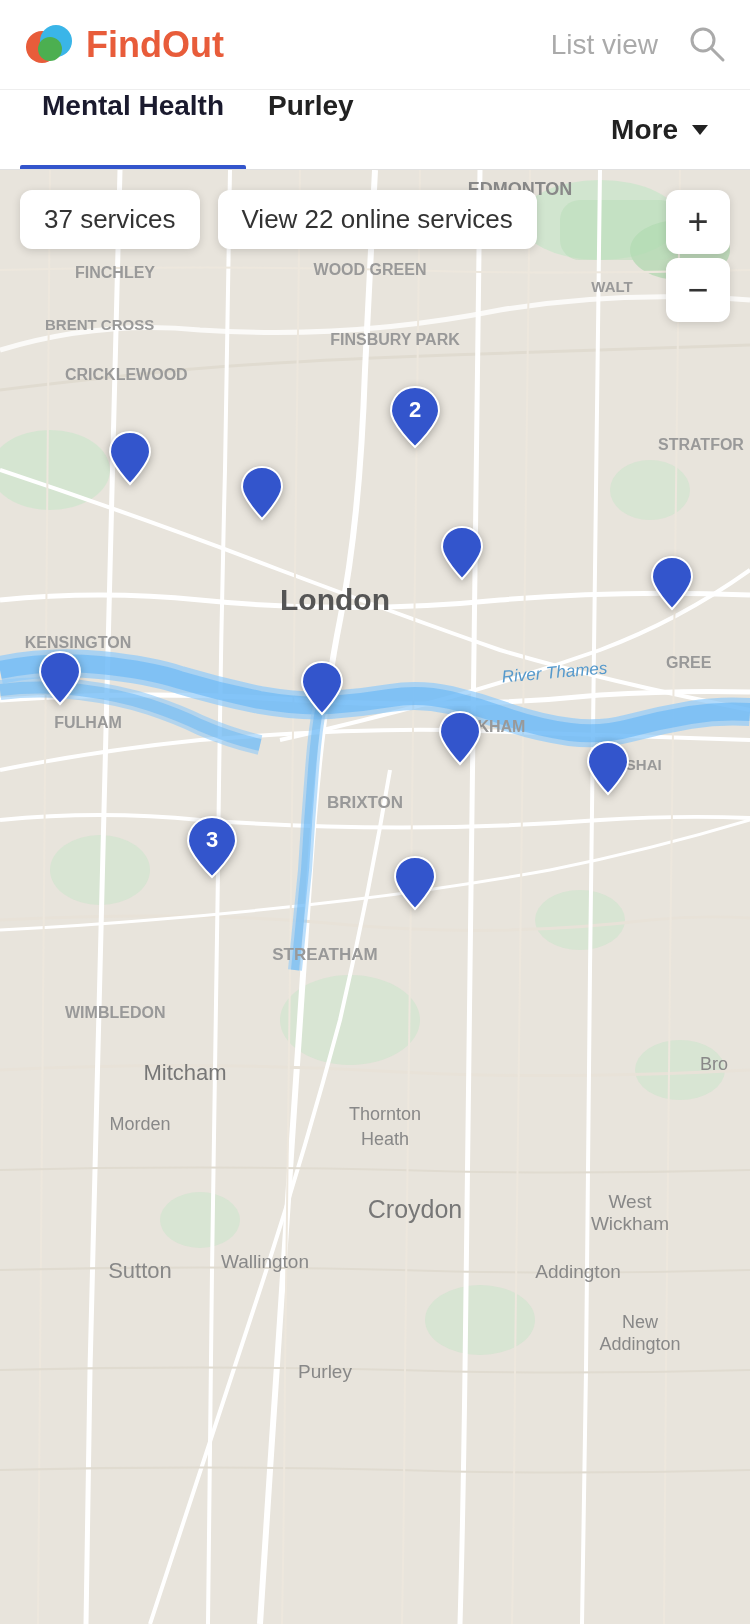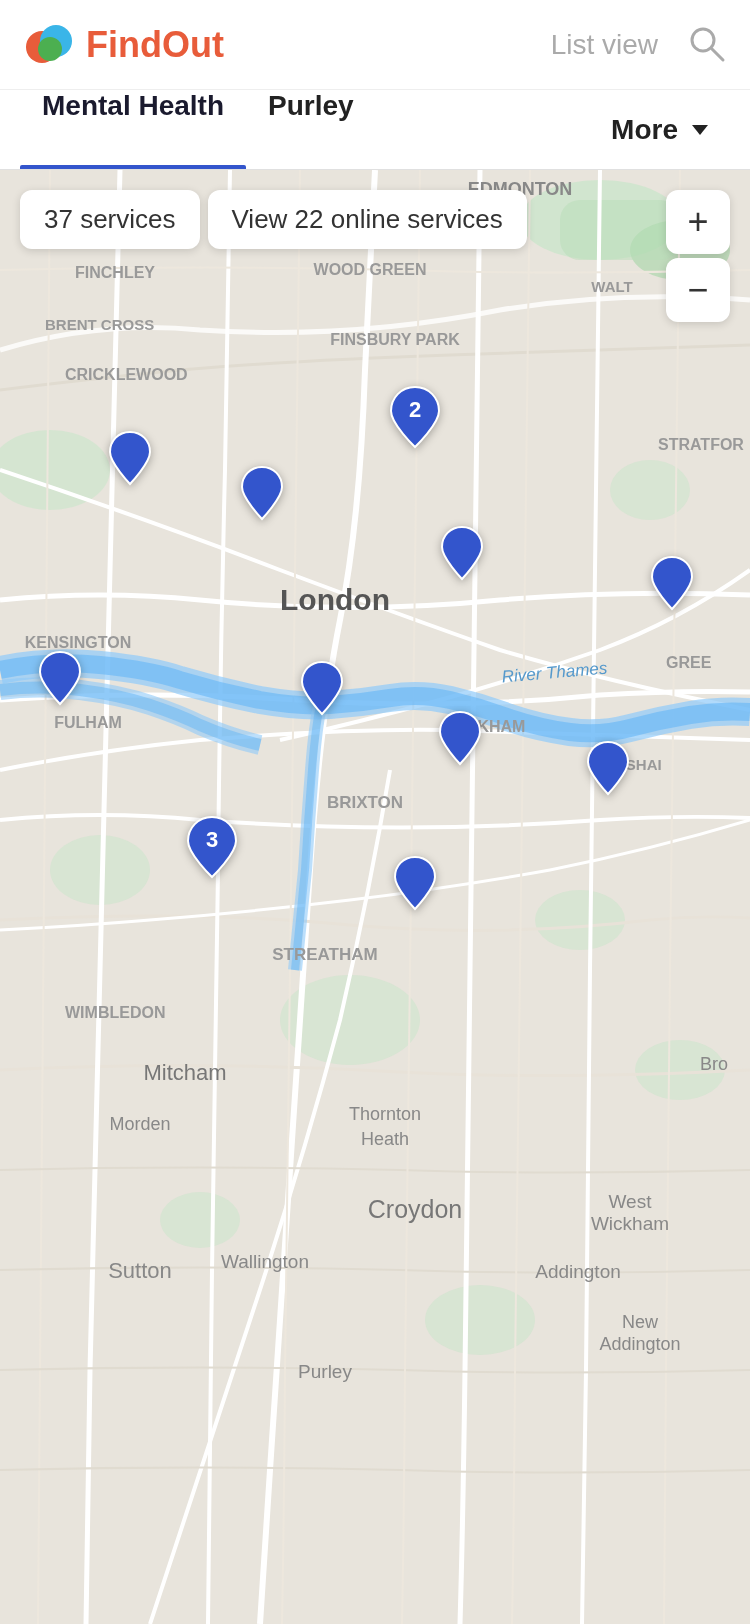--- a/index.html
+++ b/index.html
@@ -113,21 +113,21 @@
     }
 
     
     .map-controls {
       position: absolute;
       top: 20px;
       left: 20px;
       right: 32px;
       display: flex;
       align-items: center;
-      gap: 8px;
+      gap: 18px;
       z-index: 10;
     }
     .services-badge {
       background: #fff;
       border-radius: 12px;
       padding: 14px 24px;
       font-size: 26px;
       font-weight: 500;
       color: #333;
       box-shadow: 0 2px 8px rgba(0,0,0,0.15);

